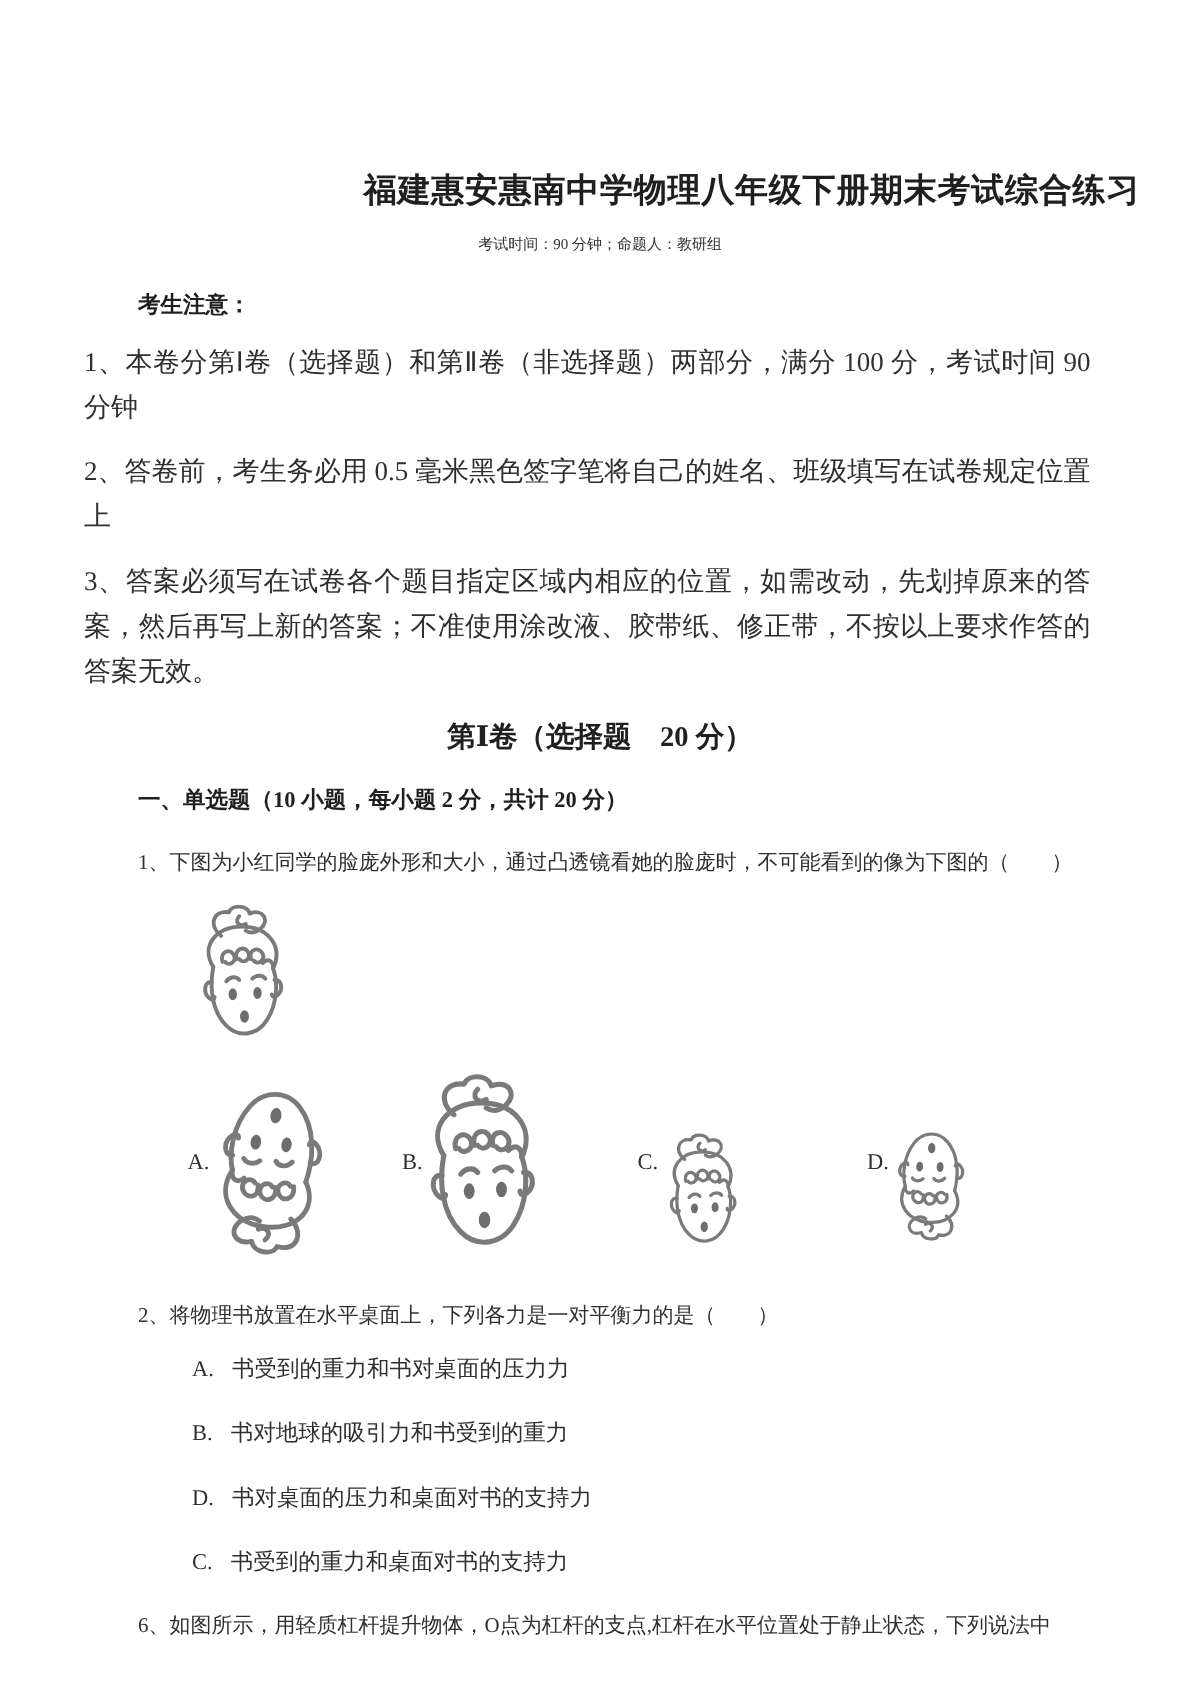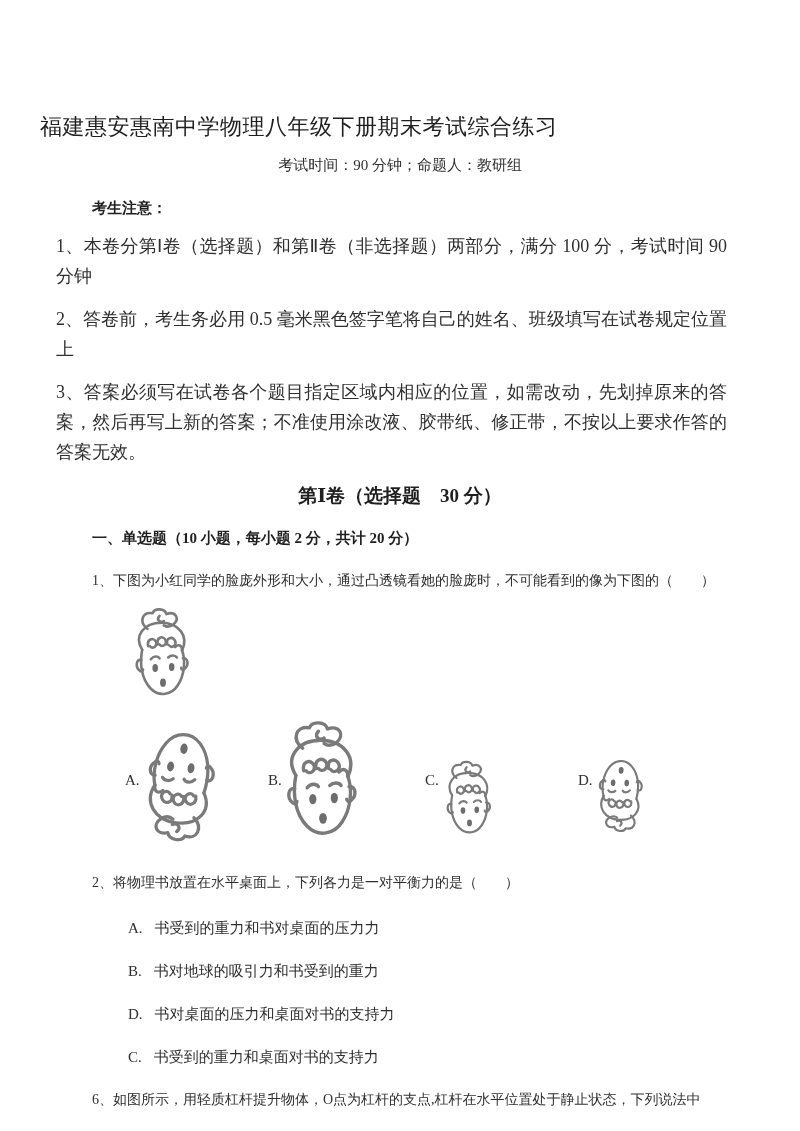--- a/index.html
+++ b/index.html
@@ -15,30 +15,30 @@
     overflow: hidden;
   }
   .page {
     position: relative;
     width: 800px;
     height: 1131px;
     background: #ffffff;
   }
   .title {
     margin: 112px 40px 0 40px;
-    text-align: left;
+    text-align: right;
     font-size: 22px;
-    font-weight: normal;
+    font-weight: bold;
     color: #1f1f1f;
     letter-spacing: 0.5px;
   }
   .subtitle {
     margin-top: 14px;
     text-align: center;
-    font-size: 15px;
+    font-size: 10px;
     color: #2f2f2f;
   }
   .notice-heading {
     margin: 24px 73px 0 92px;
     font-size: 15px;
     font-weight: bold;
     color: #1f1f1f;
   }
   .notice-item {
     margin: 13px 73px 0 56px;
@@ -84,21 +84,21 @@
     position: absolute;
     font-size: 15px;
     color: #2f2f2f;
   }
   .q-option {
     margin: 23px 73px 0 128px;
     font-size: 15px;
     line-height: 20px;
   }
   .q-option .opt-letter { margin-right: 12px; }
-  .q2-first { margin-top: 24px; }
+  .q2-first { margin-top: 14px; }
   .q3 { margin-top: 22px; }
   .svg-defs { position: absolute; width: 0; height: 0; }
 </style>
 </head>
 <body>
 
 <svg class="svg-defs" aria-hidden="true">
   <defs>
     <g id="girl-face" fill="none" stroke="#7a7a7a" stroke-width="3" stroke-linecap="round" stroke-linejoin="round">
       <path d="M34 24 C24 16 28 4 40 6 C42 0 54 0 56 7 C66 3 72 12 64 19 C60 22 56 22 53 20"></path>
@@ -124,21 +124,21 @@
 
   <h1 class="title">福建惠安惠南中学物理八年级下册期末考试综合练习</h1>
 
   <div class="subtitle">考试时间：90 分钟；命题人：教研组</div>
 
   <div class="notice-heading">考生注意：</div>
   <p class="notice-item">1、本卷分第Ⅰ卷（选择题）和第Ⅱ卷（非选择题）两部分，满分 100 分，考试时间 90 分钟</p>
   <p class="notice-item">2、答卷前，考生务必用 0.5 毫米黑色签字笔将自己的姓名、班级填写在试卷规定位置上</p>
   <p class="notice-item">3、答案必须写在试卷各个题目指定区域内相应的位置，如需改动，先划掉原来的答案，然后再写上新的答案；不准使用涂改液、胶带纸、修正带，不按以上要求作答的答案无效。</p>
 
-  <h2 class="section-header">第Ⅰ卷（选择题　30 分）</h2>
+  <h2 class="section-header">第Ⅰ卷（选择题　20 分）</h2>
 
   <div class="part-header">一、单选题（10 小题，每小题 2 分，共计 20 分）</div>
 
   <p class="q-stem">1、下图为小红同学的脸庞外形和大小，通过凸透镜看她的脸庞时，不可能看到的像为下图的（　　）</p>
 
   <div class="figure">
     <div class="face" style="left:38px; top:16px;">
       <svg viewBox="14 0 76 106" width="66" height="92">
           <use href="#girl-face"></use>
         </svg>

